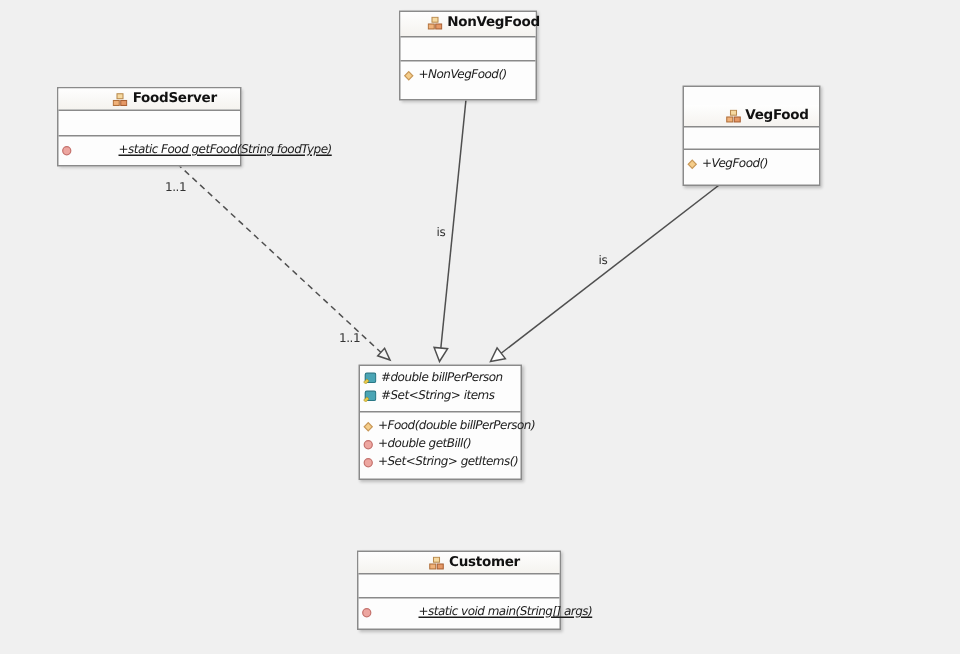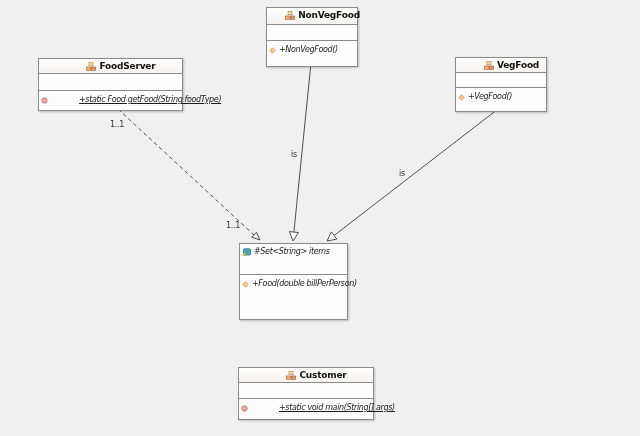--- a/index.html
+++ b/index.html
@@ -73,21 +73,21 @@
         <span class="icon">
           <svg width="7" height="7" viewBox="0 0 7 7">
               <rect x="1.6" y="1.6" width="3.8" height="3.8" transform="rotate(45 3.5 3.5)" fill="#f5cd8a" stroke="#c89858" stroke-width="0.8"></rect>
             </svg>
         </span>
         <span class="member-label">+NonVegFood()</span>
       </div>
     </div>
   </div>
 
-  <div class="uml-class" style="left:38px; top:58px; width:145px;">
+  <div class="uml-class" style="left:38px; top:58px; width:123px;">
     <div class="cls-header" style="height:11px;">
       <div class="cls-title-row">
         <span class="icon">
           <svg width="10" height="9" viewBox="0 0 10 9">
               <rect x="3" y="0.5" width="4" height="3.3" fill="#f6d9a0" stroke="#b98a4e" stroke-width="0.7"></rect>
               <rect x="0.5" y="5" width="4" height="3.3" fill="#f0b27a" stroke="#b06f3a" stroke-width="0.7"></rect>
               <rect x="5.5" y="5" width="4" height="3.3" fill="#e59866" stroke="#a85f32" stroke-width="0.7"></rect>
             </svg>
         </span>
         <span class="cls-name">FoodServer</span>
@@ -100,21 +100,21 @@
           <svg width="7" height="7" viewBox="0 0 7 7">
               <circle cx="3.5" cy="3.5" r="2.7" fill="#eda6a0" stroke="#c4716c" stroke-width="0.8"></circle>
             </svg>
         </span>
         <span class="member-label static-member">+static Food getFood(String foodType)</span>
       </div>
     </div>
   </div>
 
   <div class="uml-class" style="left:455px; top:57px; width:92px;">
-    <div class="cls-header" style="height:11px;">
+    <div class="cls-header" style="height:11px;margin-top:12px;">
       <div class="cls-title-row">
         <span class="icon">
           <svg width="10" height="9" viewBox="0 0 10 9">
               <rect x="3" y="0.5" width="4" height="3.3" fill="#f6d9a0" stroke="#b98a4e" stroke-width="0.7"></rect>
               <rect x="0.5" y="5" width="4" height="3.3" fill="#f0b27a" stroke="#b06f3a" stroke-width="0.7"></rect>
               <rect x="5.5" y="5" width="4" height="3.3" fill="#e59866" stroke="#a85f32" stroke-width="0.7"></rect>
             </svg>
         </span>
         <span class="cls-name">VegFood</span>
       </div>
@@ -134,31 +134,56 @@
 
   <div class="uml-class" style="left:239px; top:243px; width:109px;">
     <div class="cls-attrs" style="height:26px;">
       <div class="member">
         <span class="icon">
           <svg width="9" height="8" viewBox="0 0 9 8">
               <rect x="1.5" y="0.8" width="7" height="6.2" rx="1" fill="#4aa5b5" stroke="#2a7886" stroke-width="0.8"></rect>
               <path d="M0.4,6.8 L2.6,4.6 L4,6 L1.8,8 Z" fill="#e8c84a" stroke="#a8901f" stroke-width="0.4"></path>
             </svg>
         </span>
+        <span class="member-label">#double billPerPerson</span>
+      </div>
+      <div class="member">
+        <span class="icon">
+          <svg width="9" height="8" viewBox="0 0 9 8">
+              <rect x="1.5" y="0.8" width="7" height="6.2" rx="1" fill="#4aa5b5" stroke="#2a7886" stroke-width="0.8"></rect>
+              <path d="M0.4,6.8 L2.6,4.6 L4,6 L1.8,8 Z" fill="#e8c84a" stroke="#a8901f" stroke-width="0.4"></path>
+            </svg>
+        </span>
         <span class="member-label">#Set&lt;String&gt; items</span>
       </div>
     </div>
     <div class="cls-methods" style="height:39px;text-align:center;">
       <div class="member">
         <span class="icon">
           <svg width="7" height="7" viewBox="0 0 7 7">
               <rect x="1.6" y="1.6" width="3.8" height="3.8" transform="rotate(45 3.5 3.5)" fill="#f5cd8a" stroke="#c89858" stroke-width="0.8"></rect>
             </svg>
         </span>
         <span class="member-label">+Food(double billPerPerson)</span>
+      </div>
+      <div class="member">
+        <span class="icon">
+          <svg width="7" height="7" viewBox="0 0 7 7">
+              <circle cx="3.5" cy="3.5" r="2.7" fill="#eda6a0" stroke="#c4716c" stroke-width="0.8"></circle>
+            </svg>
+        </span>
+        <span class="member-label">+double getBill()</span>
+      </div>
+      <div class="member">
+        <span class="icon">
+          <svg width="7" height="7" viewBox="0 0 7 7">
+              <circle cx="3.5" cy="3.5" r="2.7" fill="#eda6a0" stroke="#c4716c" stroke-width="0.8"></circle>
+            </svg>
+        </span>
+        <span class="member-label">+Set&lt;String&gt; getItems()</span>
       </div>
     </div>
   </div>
 
   <div class="uml-class" style="left:238px; top:367px; width:136px;">
     <div class="cls-header" style="height:11px;">
       <div class="cls-title-row">
         <span class="icon">
           <svg width="10" height="9" viewBox="0 0 10 9">
               <rect x="3" y="0.5" width="4" height="3.3" fill="#f6d9a0" stroke="#b98a4e" stroke-width="0.7"></rect>

